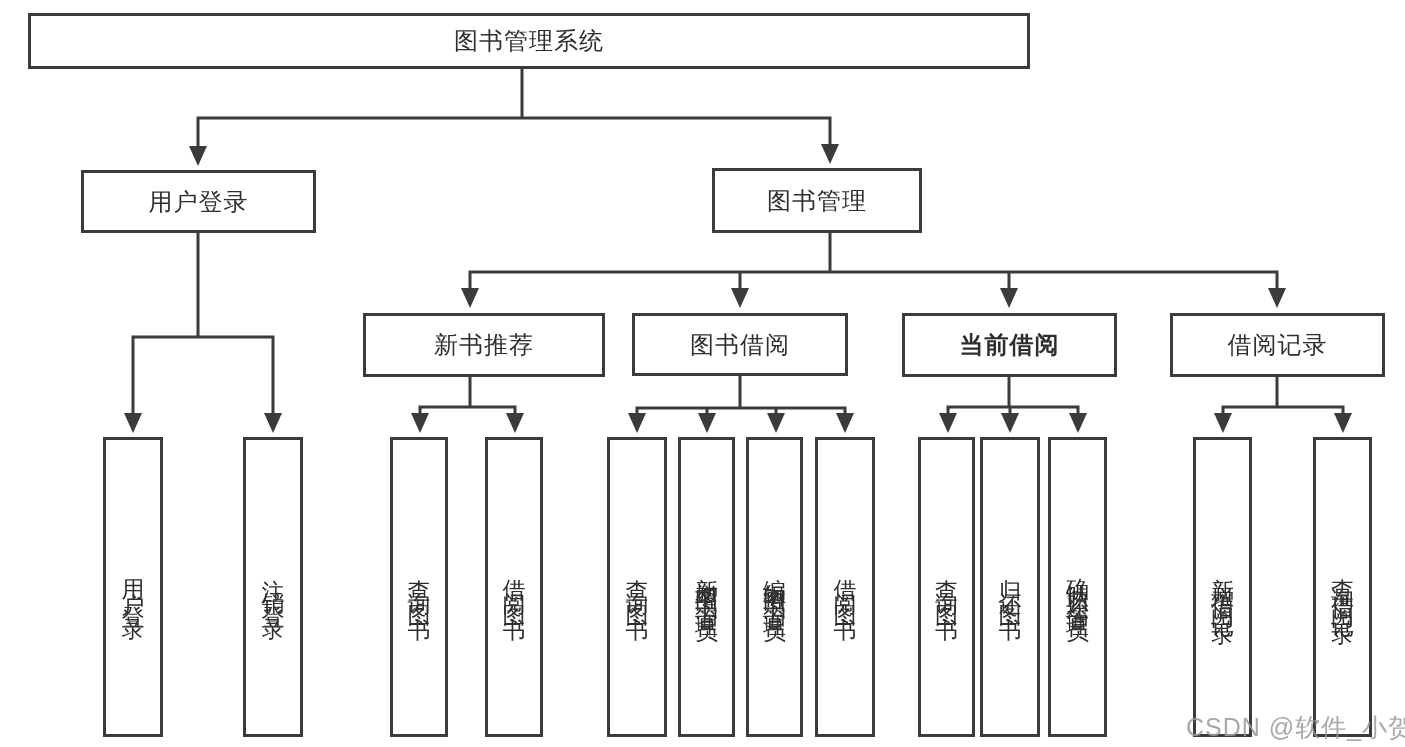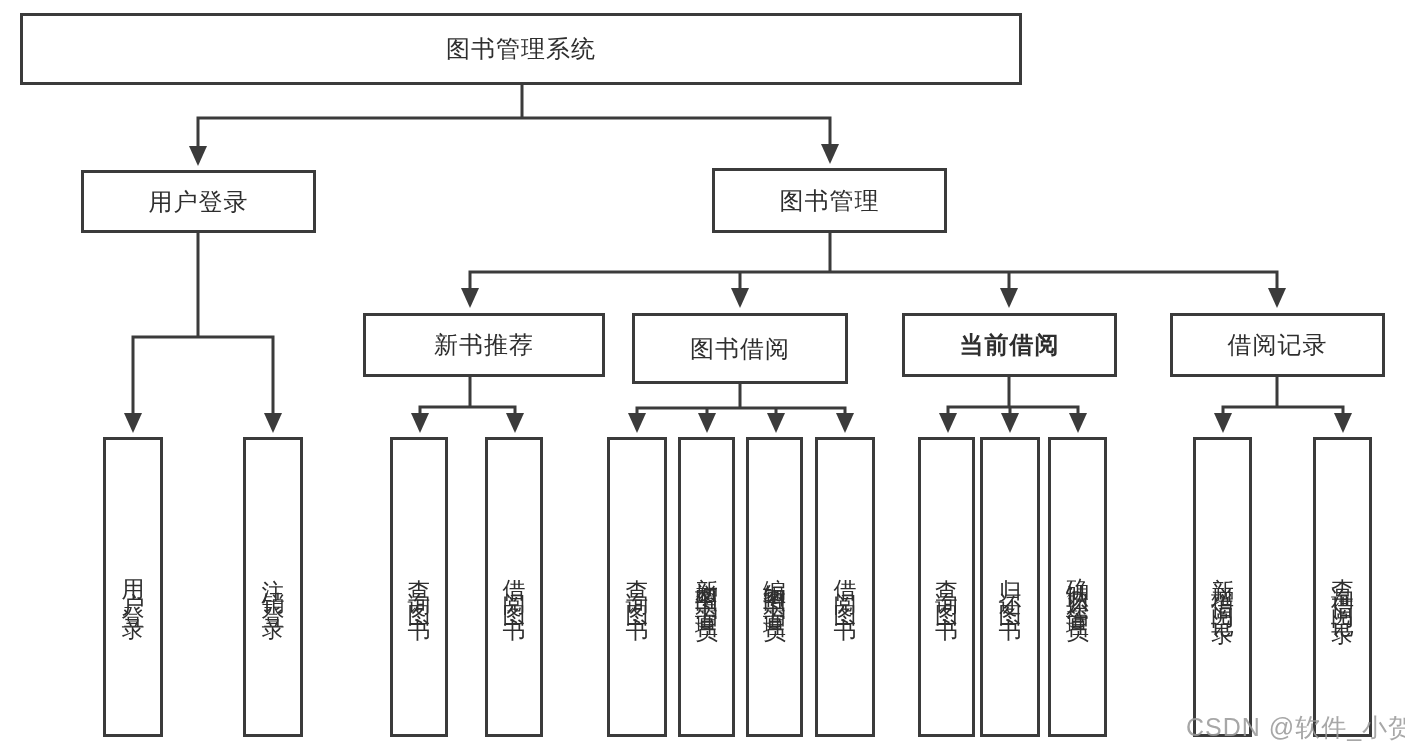--- a/index.html
+++ b/index.html
@@ -82,27 +82,27 @@
       <path d="M767 413 L785 413 L776 433 Z"></path>
       <path d="M836 413 L854 413 L845 433 Z"></path>
       <path d="M939 413 L957 413 L948 433 Z"></path>
       <path d="M1001 413 L1019 413 L1010 433 Z"></path>
       <path d="M1069 413 L1087 413 L1078 433 Z"></path>
       <path d="M1214 413 L1232 413 L1223 433 Z"></path>
       <path d="M1334 413 L1352 413 L1343 433 Z"></path>
     </g>
   </svg>
 
-  <div class="box" style="left:20px; top:13px; width:1002px; height:72px;font-family:Liberation Serif, serif;">图书管理系统</div>
+  <div class="box" style="left:28px; top:13px; width:1002px; height:56px;font-family:Liberation Serif, serif;">图书管理系统</div>
 
   <div class="box" style="left:81px; top:170px; width:235px; height:63px;">用户登录</div>
-  <div class="box" style="left:712px; top:168px; width:235px; height:65px;">图书管理</div>
+  <div class="box" style="left:712px; top:168px; width:210px; height:65px;">图书管理</div>
 
   <div class="box" style="left:363px; top:313px; width:242px; height:64px;">新书推荐</div>
-  <div class="box" style="left:632px; top:313px; width:216px; height:71px;">图书借阅</div>
+  <div class="box" style="left:632px; top:313px; width:216px; height:63px;">图书借阅</div>
   <div class="box" style="left:902px; top:313px; width:215px; height:64px;font-weight:bold;">当前借阅</div>
   <div class="box" style="left:1170px; top:313px; width:215px; height:64px;">借阅记录</div>
 
   <div class="box vbox ls-s" style="left:103px; top:437px; width:60px; height:300px;">用户登录</div>
   <div class="box vbox ls-s" style="left:243px; top:437px; width:60px; height:300px;">注销登录</div>
 
   <div class="box vbox ls-s" style="left:390px; top:437px; width:58px; height:300px;">查询图书</div>
   <div class="box vbox ls-s" style="left:485px; top:437px; width:58px; height:300px;">借阅图书</div>
 
   <div class="box vbox ls-s" style="left:607px; top:437px; width:60px; height:300px;">查询图书</div>

